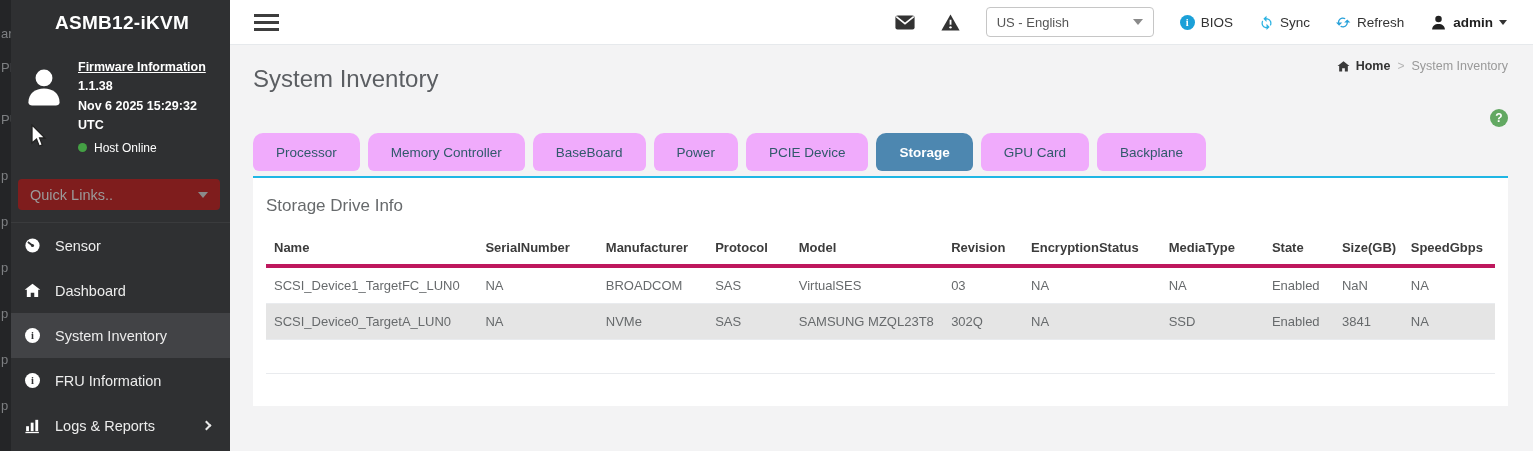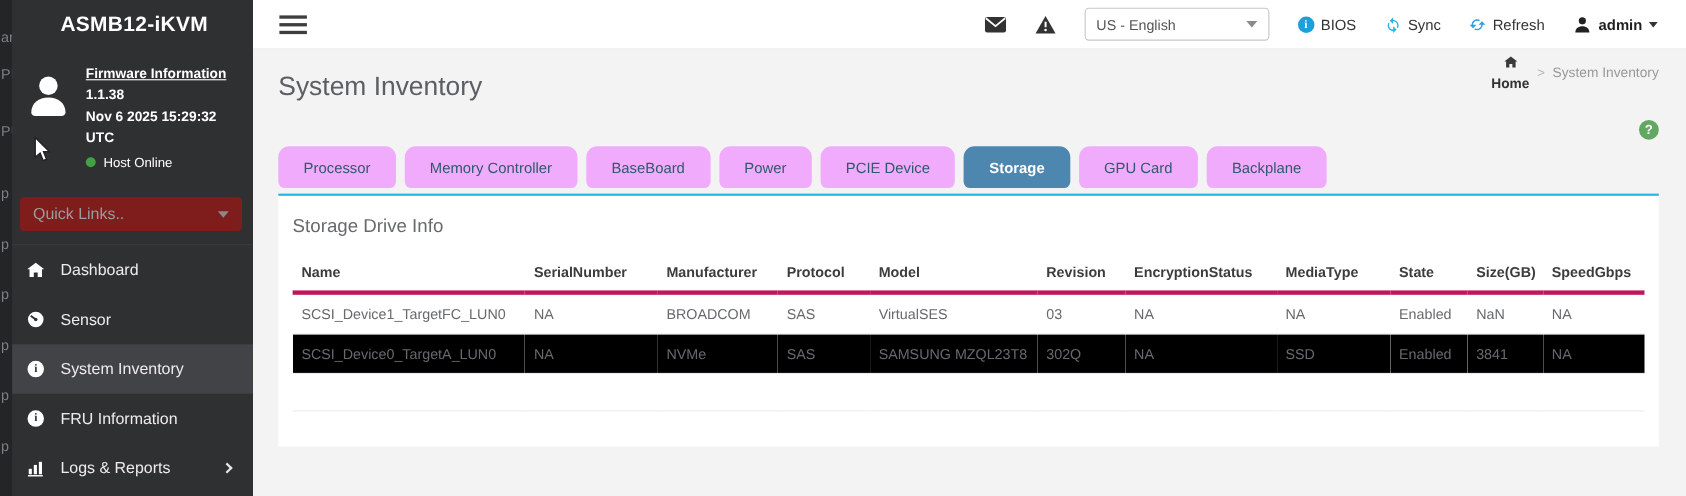--- a/index.html
+++ b/index.html
@@ -57,21 +57,21 @@
     font-family:"Liberation Serif",serif; }
   .blue-info::after { content:"i"; }
   .admin-label { font-weight:bold; color:#1f1f1f; }
   .caret-dark { border-top-color:#333; border-left-width:4px; border-right-width:4px; border-top-width:5px; }
 
   
   .main { position:absolute; left:230px; top:45px; right:0; bottom:0; background:#f3f3f4;
     padding:0 25px 0 23px; }
   .crumb-row { display:flex; justify-content:flex-end; padding-top:14px; height:28px;
     align-items:center; font-size:12.5px; color:#999; gap:7px; }
-  .crumb-home { display:flex; align-items:center; gap:6px; font-weight:bold; color:#333; cursor:pointer;flex-direction:column; }
+  .crumb-home { display:flex; align-items:center; gap:6px; font-weight:bold; color:#333; cursor:pointer; }
   .crumb-sep { color:#b5b5b5; font-size:12px; }
   .page-title { font-size:24px; color:#5b5e62; margin-top:-8px; font-weight:400; }
   .help-row { display:flex; justify-content:flex-end; margin:16px 0 6px 0; }
   .help-circle { width:18px; height:18px; border-radius:50%; background:#62a862; color:#fff;
     font-size:12px; font-weight:bold; display:flex; align-items:center; justify-content:center; cursor:pointer; }
   .help-circle::after { content:"?"; }
 
   
   .tabs { display:flex; gap:8px; align-items:flex-end; }
   .tab { height:38px; padding:0 23px; background:#f0abfc; color:#31596b; font-size:13.5px;
@@ -81,21 +81,21 @@
 
   
   .panel { margin-top:5px; background:#fff; border-top:2px solid #1fb6e4; min-height:230px;
     padding:14px 13px 26px 13px; }
   .panel-title { font-size:17px; color:#676a6c; padding:4px 0 14px 0; }
   table { width:100%; border-collapse:collapse; table-layout:fixed; }
   th { text-align:left; font-size:13px; color:#3c3c3c; padding:10px 8px 9px 8px;
     border-bottom:4px solid #be185d; font-weight:bold; }
   td { font-size:13px; color:#676a6c; padding:10px 8px; border-bottom:1px solid #e9ebee;
     overflow:hidden; white-space:nowrap; }
-  tr.alt td { background:#000000; }
+  tr.alt td { background:#e5e5e5; }
   tr.empty td { height:34px; }
 
   
   .cursor { position:absolute; left:30px; top:124px; z-index:20; pointer-events:none; }
 
   svg { display:block; }
 </style>
 </head>
 <body>
 
@@ -122,34 +122,34 @@
 
   <div class="quick-links">
     <span>Quick Links..</span>
     <span class="caret-down"></span>
   </div>
 
   <div class="menu">
     <div class="menu-item">
       <span class="mi-icon">
         <svg viewBox="0 0 24 24" width="17" height="17">
-            <path fill="#fff" d="M12 2.5 23 11h-3v10h-5.5v-6h-5v6H4V11H1z"></path>
-          </svg>
-      </span>
-      <span>Dashboard</span>
-    </div>
-    <div class="menu-item">
-      <span class="mi-icon">
-        <svg viewBox="0 0 24 24" width="17" height="17">
           <circle cx="12" cy="12" r="10" fill="#fff"></circle>
           <line x1="12" y1="12" x2="5.5" y2="7" stroke="#2f3032" stroke-width="2.4"></line>
           <circle cx="12" cy="12" r="2.2" fill="#2f3032"></circle>
         </svg>
       </span>
       <span>Sensor</span>
+    </div>
+    <div class="menu-item">
+      <span class="mi-icon">
+        <svg viewBox="0 0 24 24" width="17" height="17">
+            <path fill="#fff" d="M12 2.5 23 11h-3v10h-5.5v-6h-5v6H4V11H1z"></path>
+          </svg>
+      </span>
+      <span>Dashboard</span>
     </div>
     <div class="menu-item active">
       <span class="mi-icon">
           <span class="info-dot"></span>
         </span>
       <span>System Inventory</span>
     </div>
     <div class="menu-item">
       <span class="mi-icon">
           <span class="info-dot"></span>

